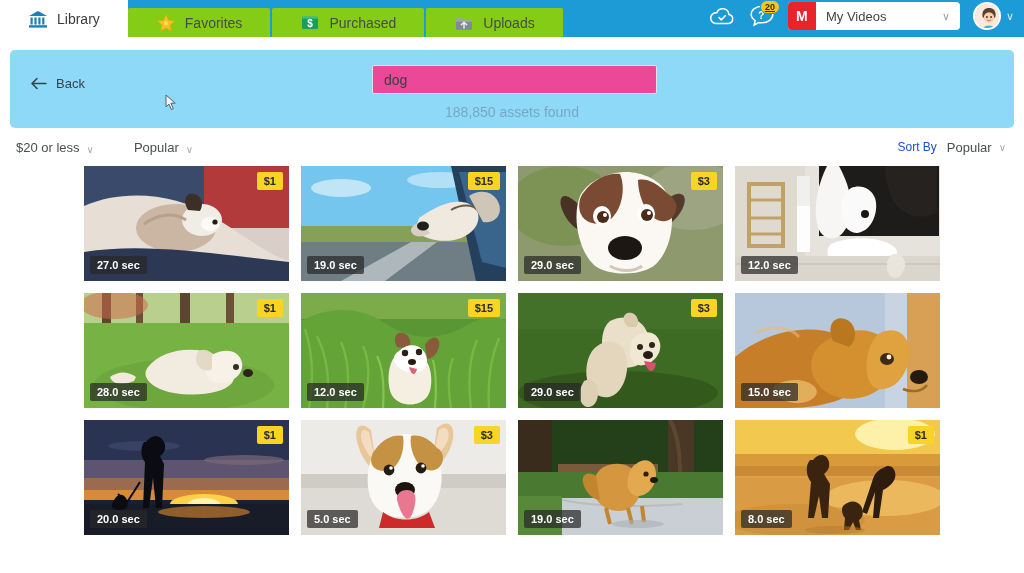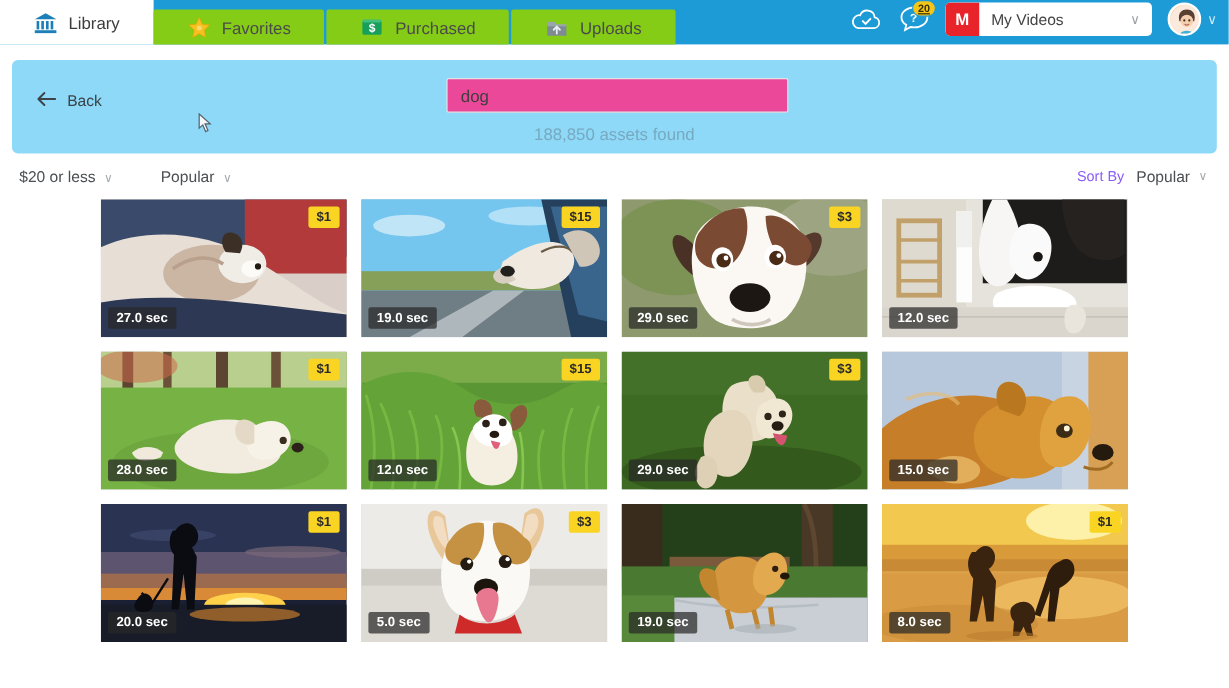--- a/index.html
+++ b/index.html
@@ -130,21 +130,21 @@
   
   .filter-bar {
     height: 38px;
     display: flex; align-items: center;
     padding: 0 18px 0 16px;
     font-size: 13px;
   }
   .filter { display: flex; align-items: flex-end; gap: 7px; color: #4b4f52; cursor: pointer; margin-right: 40px; }
   .filter .caret { color: #a5abaf; font-size: 10px; }
   .sort-group { margin-left: auto; display: flex; align-items: center; gap: 10px; }
-  .sort-label { color: #8b5cf6; font-size: 12px; }
+  .sort-label { color: #1d4ed8; font-size: 12px; }
   .sort-value { display: flex; align-items: center; gap: 7px; color: #4b4f52; cursor: pointer; }
   .sort-value .caret { color: #a5abaf; font-size: 10px; }
 
   
   .grid {
     padding: 0 85px;
     display: grid;
     grid-template-columns: repeat(4, 205px);
     gap: 12px 12px;
     justify-content: center;

